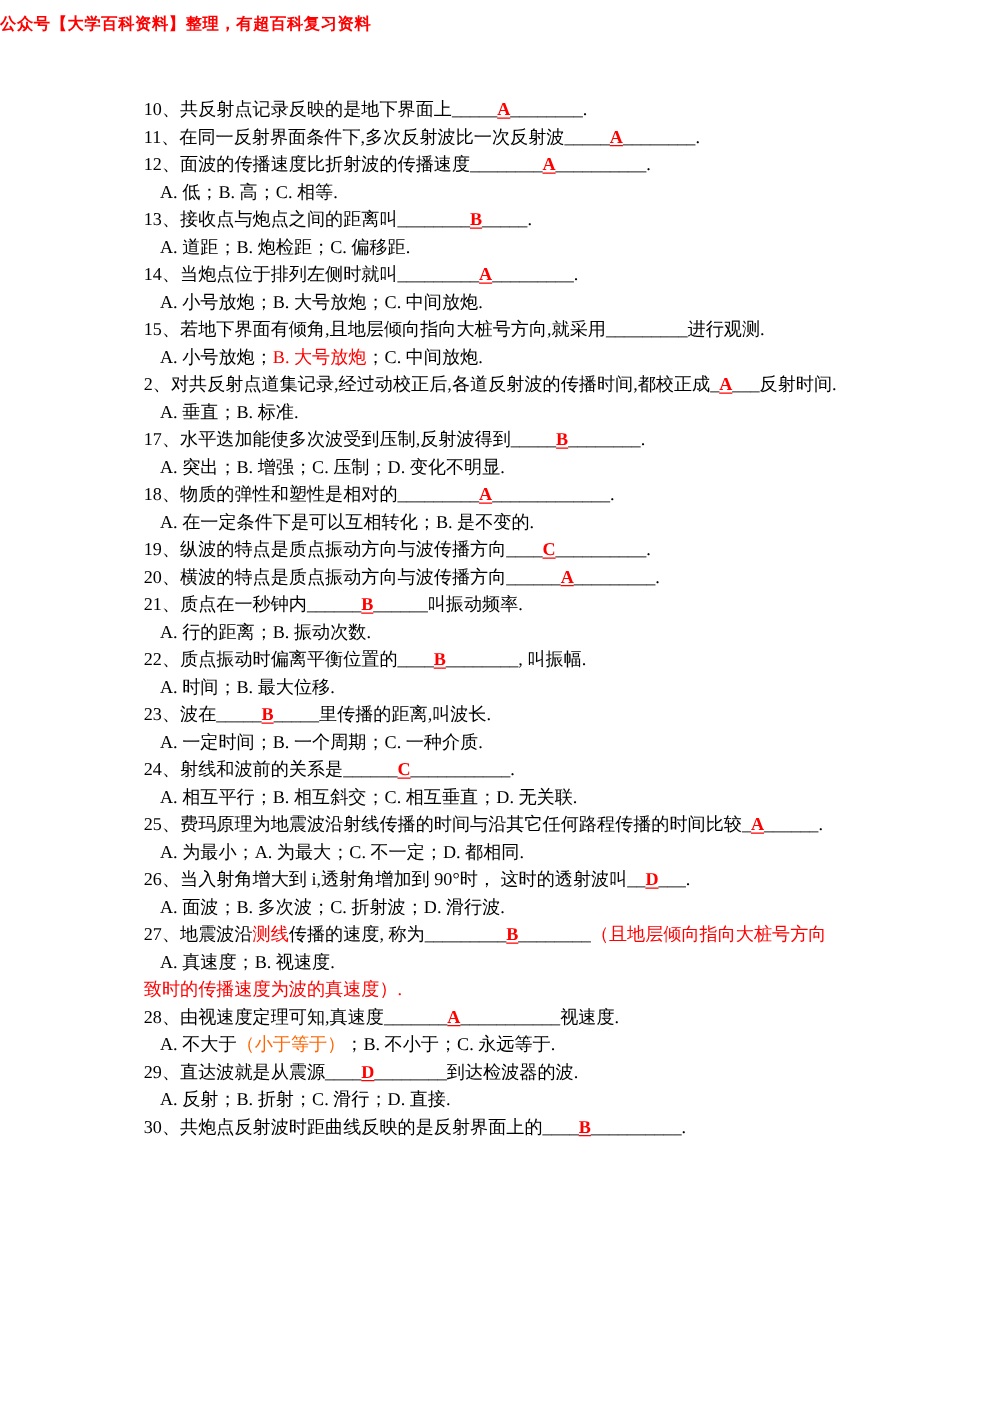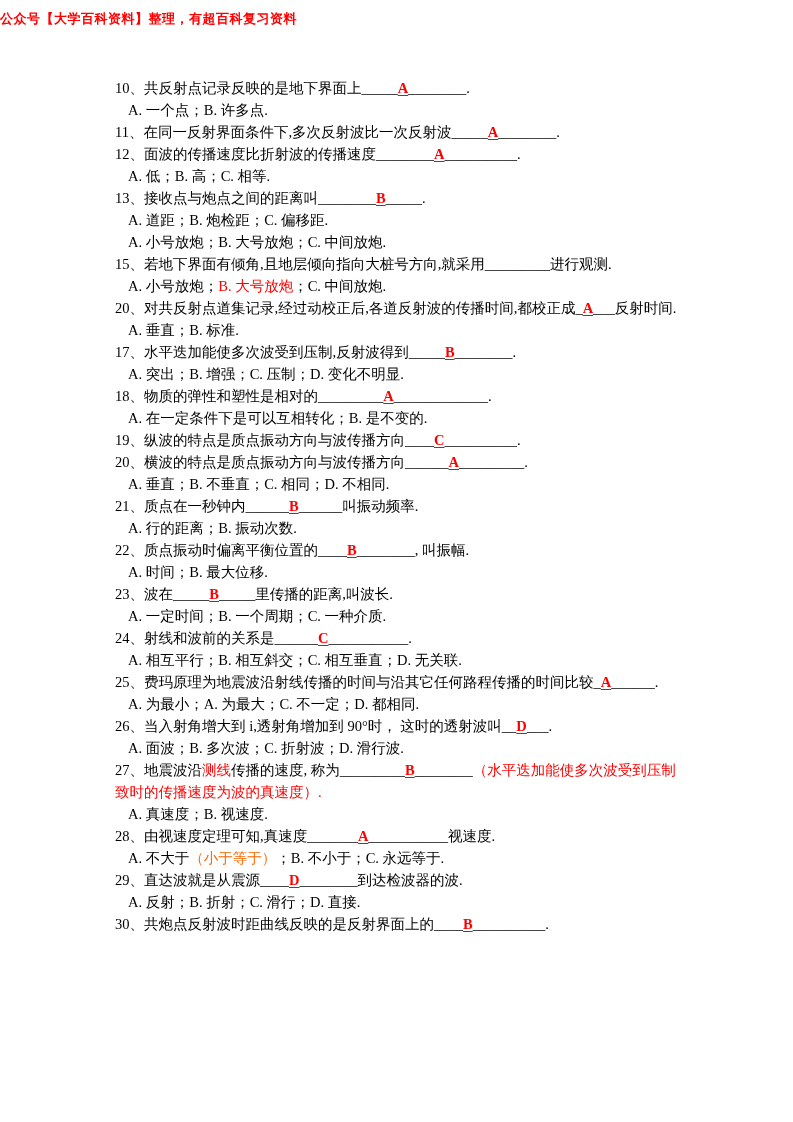--- a/index.html
+++ b/index.html
@@ -43,52 +43,51 @@
     text-underline-offset: 2px;
   }
 </style>
 </head>
 <body>
 
 <div class="page">
   <div class="header">公众号【大学百科资料】整理，有超百科复习资料</div>
   <div class="content">
       <div class="line q"><span>10、共反射点记录反映的是地下界面上</span><span>_____</span><span class="ans">A</span><span>________</span><span>.</span></div>
-      <div class="line opt"><span>A. 一个点；B. 许多点.</span></div>
       <div class="line q"><span>11、在同一反射界面条件下,多次反射波比一次反射波</span><span>_____</span><span class="ans">A</span><span>________</span><span>.</span></div>
       <div class="line q"><span>12、面波的传播速度比折射波的传播速度</span><span>________</span><span class="ans">A</span><span>__________</span><span>.</span></div>
       <div class="line opt"><span>A. 低；B. 高；C. 相等.</span></div>
       <div class="line q"><span>13、接收点与炮点之间的距离叫</span><span>________</span><span class="ans">B</span><span>_____</span><span>.</span></div>
       <div class="line opt"><span>A. 道距；B. 炮检距；C. 偏移距.</span></div>
+      <div class="line q"><span>14、当炮点位于排列左侧时就叫</span><span>_________</span><span class="ans">A</span><span>_________</span><span>.</span></div>
       <div class="line opt"><span>A. 小号放炮；B. 大号放炮；C. 中间放炮.</span></div>
       <div class="line q"><span>15、若地下界面有倾角,且地层倾向指向大桩号方向,就采用</span><span>_________</span><span>进行观测.</span></div>
       <div class="line opt"><span>A. 小号放炮；</span><span class="red">B. 大号放炮</span><span>；C. 中间放炮.</span></div>
-      <div class="line q"><span>20、对共反射点道集记录,经过动校正后,各道反射波的传播时间,都校正成</span><span>_</span><span class="ans">A</span><span>___</span><span>反射时间.</span></div>
+      <div class="line q"><span>2、对共反射点道集记录,经过动校正后,各道反射波的传播时间,都校正成</span><span>_</span><span class="ans">A</span><span>___</span><span>反射时间.</span></div>
       <div class="line opt"><span>A. 垂直；B. 标准.</span></div>
       <div class="line q"><span>17、水平迭加能使多次波受到压制,反射波得到</span><span>_____</span><span class="ans">B</span><span>________</span><span>.</span></div>
       <div class="line opt"><span>A. 突出；B. 增强；C. 压制；D. 变化不明显.</span></div>
       <div class="line q"><span>18、物质的弹性和塑性是相对的</span><span>_________</span><span class="ans">A</span><span>_____________</span><span>.</span></div>
       <div class="line opt"><span>A. 在一定条件下是可以互相转化；B. 是不变的.</span></div>
       <div class="line q"><span>19、纵波的特点是质点振动方向与波传播方向</span><span>____</span><span class="ans">C</span><span>__________</span><span>.</span></div>
       <div class="line q"><span>20、横波的特点是质点振动方向与波传播方向</span><span>______</span><span class="ans">A</span><span>_________</span><span>.</span></div>
-      <div class="line opt"><span>A. 垂直；B. 不垂直；C. 相同；D. 不相同.</span></div>
       <div class="line q"><span>21、质点在一秒钟内</span><span>______</span><span class="ans">B</span><span>______</span><span>叫振动频率.</span></div>
       <div class="line opt"><span>A. 行的距离；B. 振动次数.</span></div>
       <div class="line q"><span>22、质点振动时偏离平衡位置的</span><span>____</span><span class="ans">B</span><span>________</span><span>, 叫振幅.</span></div>
       <div class="line opt"><span>A. 时间；B. 最大位移.</span></div>
       <div class="line q"><span>23、波在</span><span>_____</span><span class="ans">B</span><span>_____</span><span>里传播的距离,叫波长.</span></div>
       <div class="line opt"><span>A. 一定时间；B. 一个周期；C. 一种介质.</span></div>
       <div class="line q"><span>24、射线和波前的关系是</span><span>______</span><span class="ans">C</span><span>___________</span><span>.</span></div>
       <div class="line opt"><span>A. 相互平行；B. 相互斜交；C. 相互垂直；D. 无关联.</span></div>
       <div class="line q"><span>25、费玛原理为地震波沿射线传播的时间与沿其它任何路程传播的时间比较</span><span>_</span><span class="ans">A</span><span>______</span><span>.</span></div>
       <div class="line opt"><span>A. 为最小；A. 为最大；C. 不一定；D. 都相同.</span></div>
       <div class="line q"><span>26、当入射角增大到 i,透射角增加到 90°时， 这时的透射波叫</span><span>__</span><span class="ans">D</span><span>___</span><span>.</span></div>
       <div class="line opt"><span>A. 面波；B. 多次波；C. 折射波；D. 滑行波.</span></div>
-      <div class="line q"><span>27、地震波沿</span><span class="red">测线</span><span>传播的速度, 称为</span><span>_________</span><span class="ans">B</span><span>________</span><span class="red">（水平迭加能使多次波受到压制</span></div>
+      <div class="line q"><span>27、地震波沿</span><span class="red">测线</span><span>传播的速度, 称为</span><span>_________</span><span class="ans">B</span><span>________</span><span class="red">（且地层倾向指向大桩号方向</span></div>
+      <div class="line opt"><span>A. 真速度；B. 视速度.</span></div>
       <div class="line cont"><span class="red">致时的传播速度为波的真速度）.</span></div>
-      <div class="line opt"><span>A. 真速度；B. 视速度.</span></div>
       <div class="line q"><span>28、由视速度定理可知,真速度</span><span>_______</span><span class="ans">A</span><span>___________</span><span>视速度.</span></div>
       <div class="line opt"><span>A. 不大于</span><span class="orange">（小于等于）</span><span>；B. 不小于；C. 永远等于.</span></div>
       <div class="line q"><span>29、直达波就是从震源</span><span>____</span><span class="ans">D</span><span>________</span><span>到达检波器的波.</span></div>
       <div class="line opt"><span>A. 反射；B. 折射；C. 滑行；D. 直接.</span></div>
       <div class="line q"><span>30、共炮点反射波时距曲线反映的是反射界面上的</span><span>____</span><span class="ans">B</span><span>__________</span><span>.</span></div>
     </div>
 </div>
 
 </body></html>

